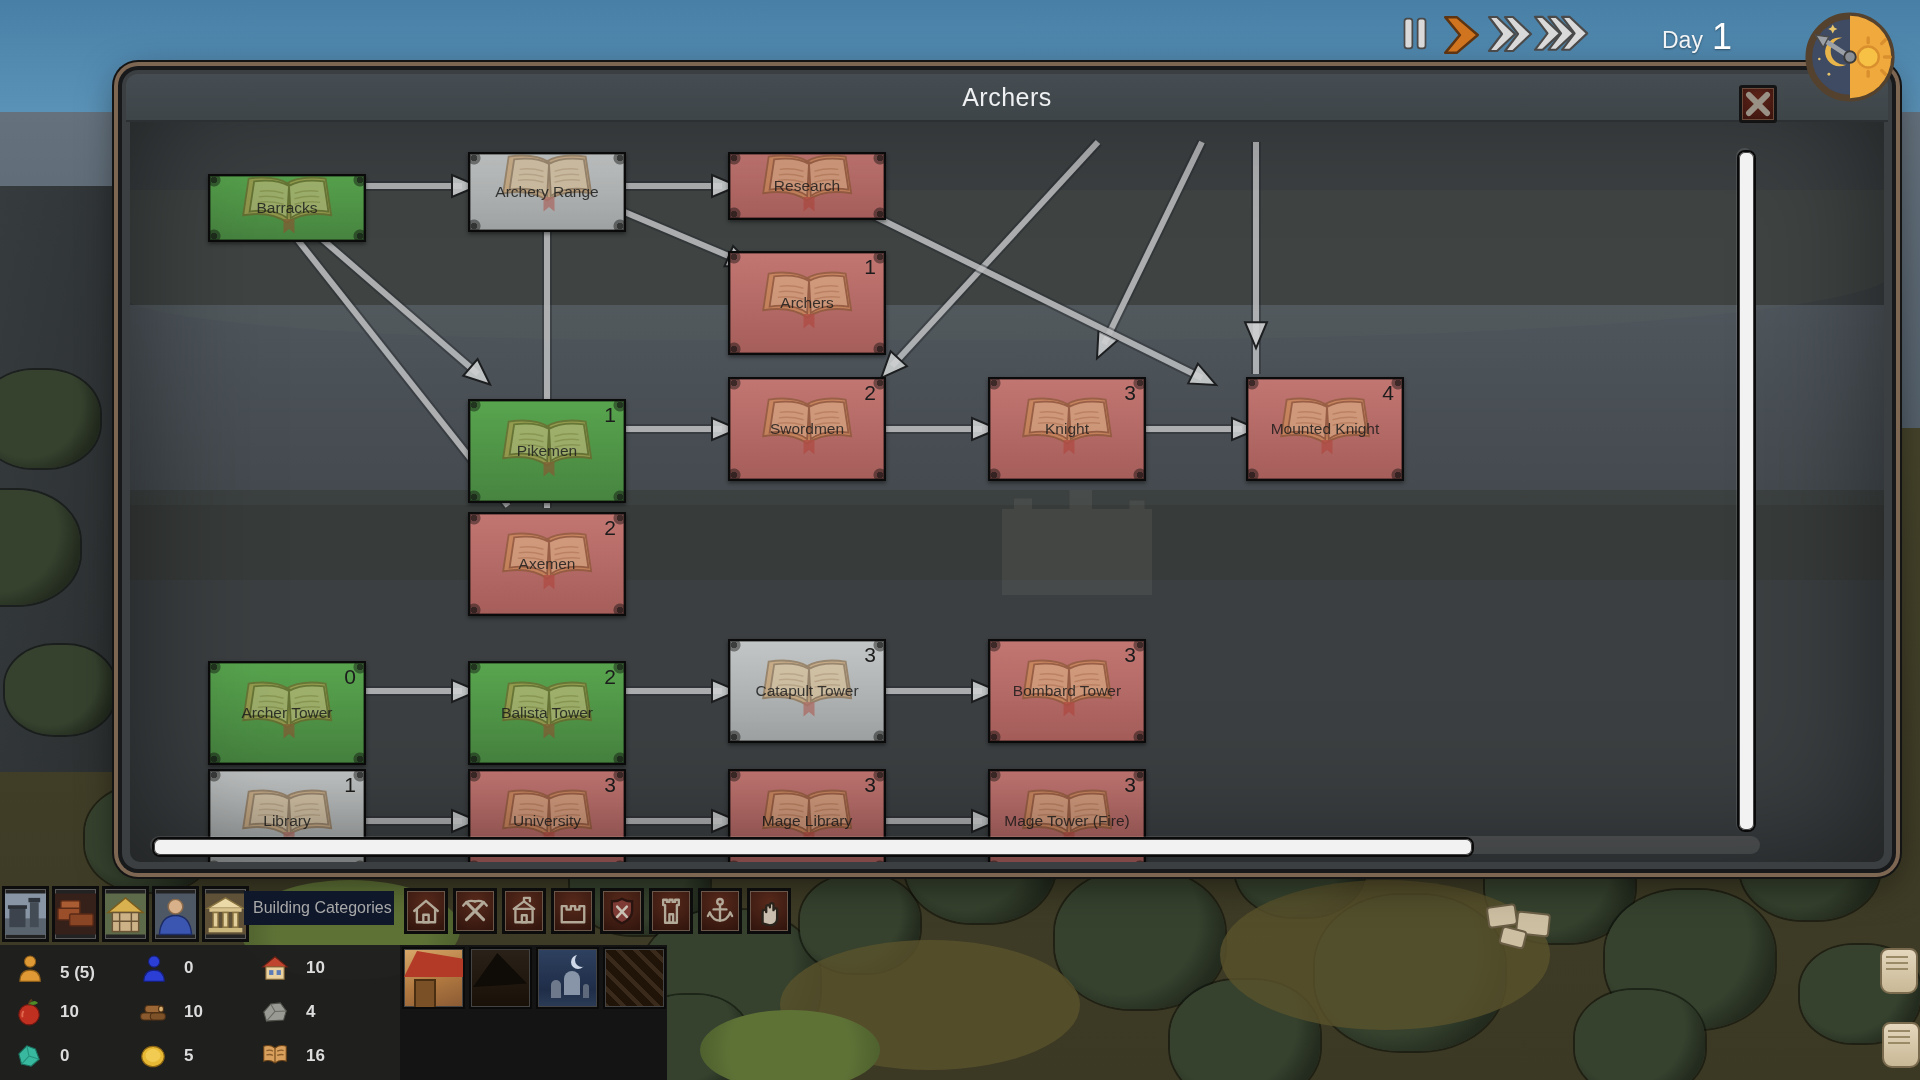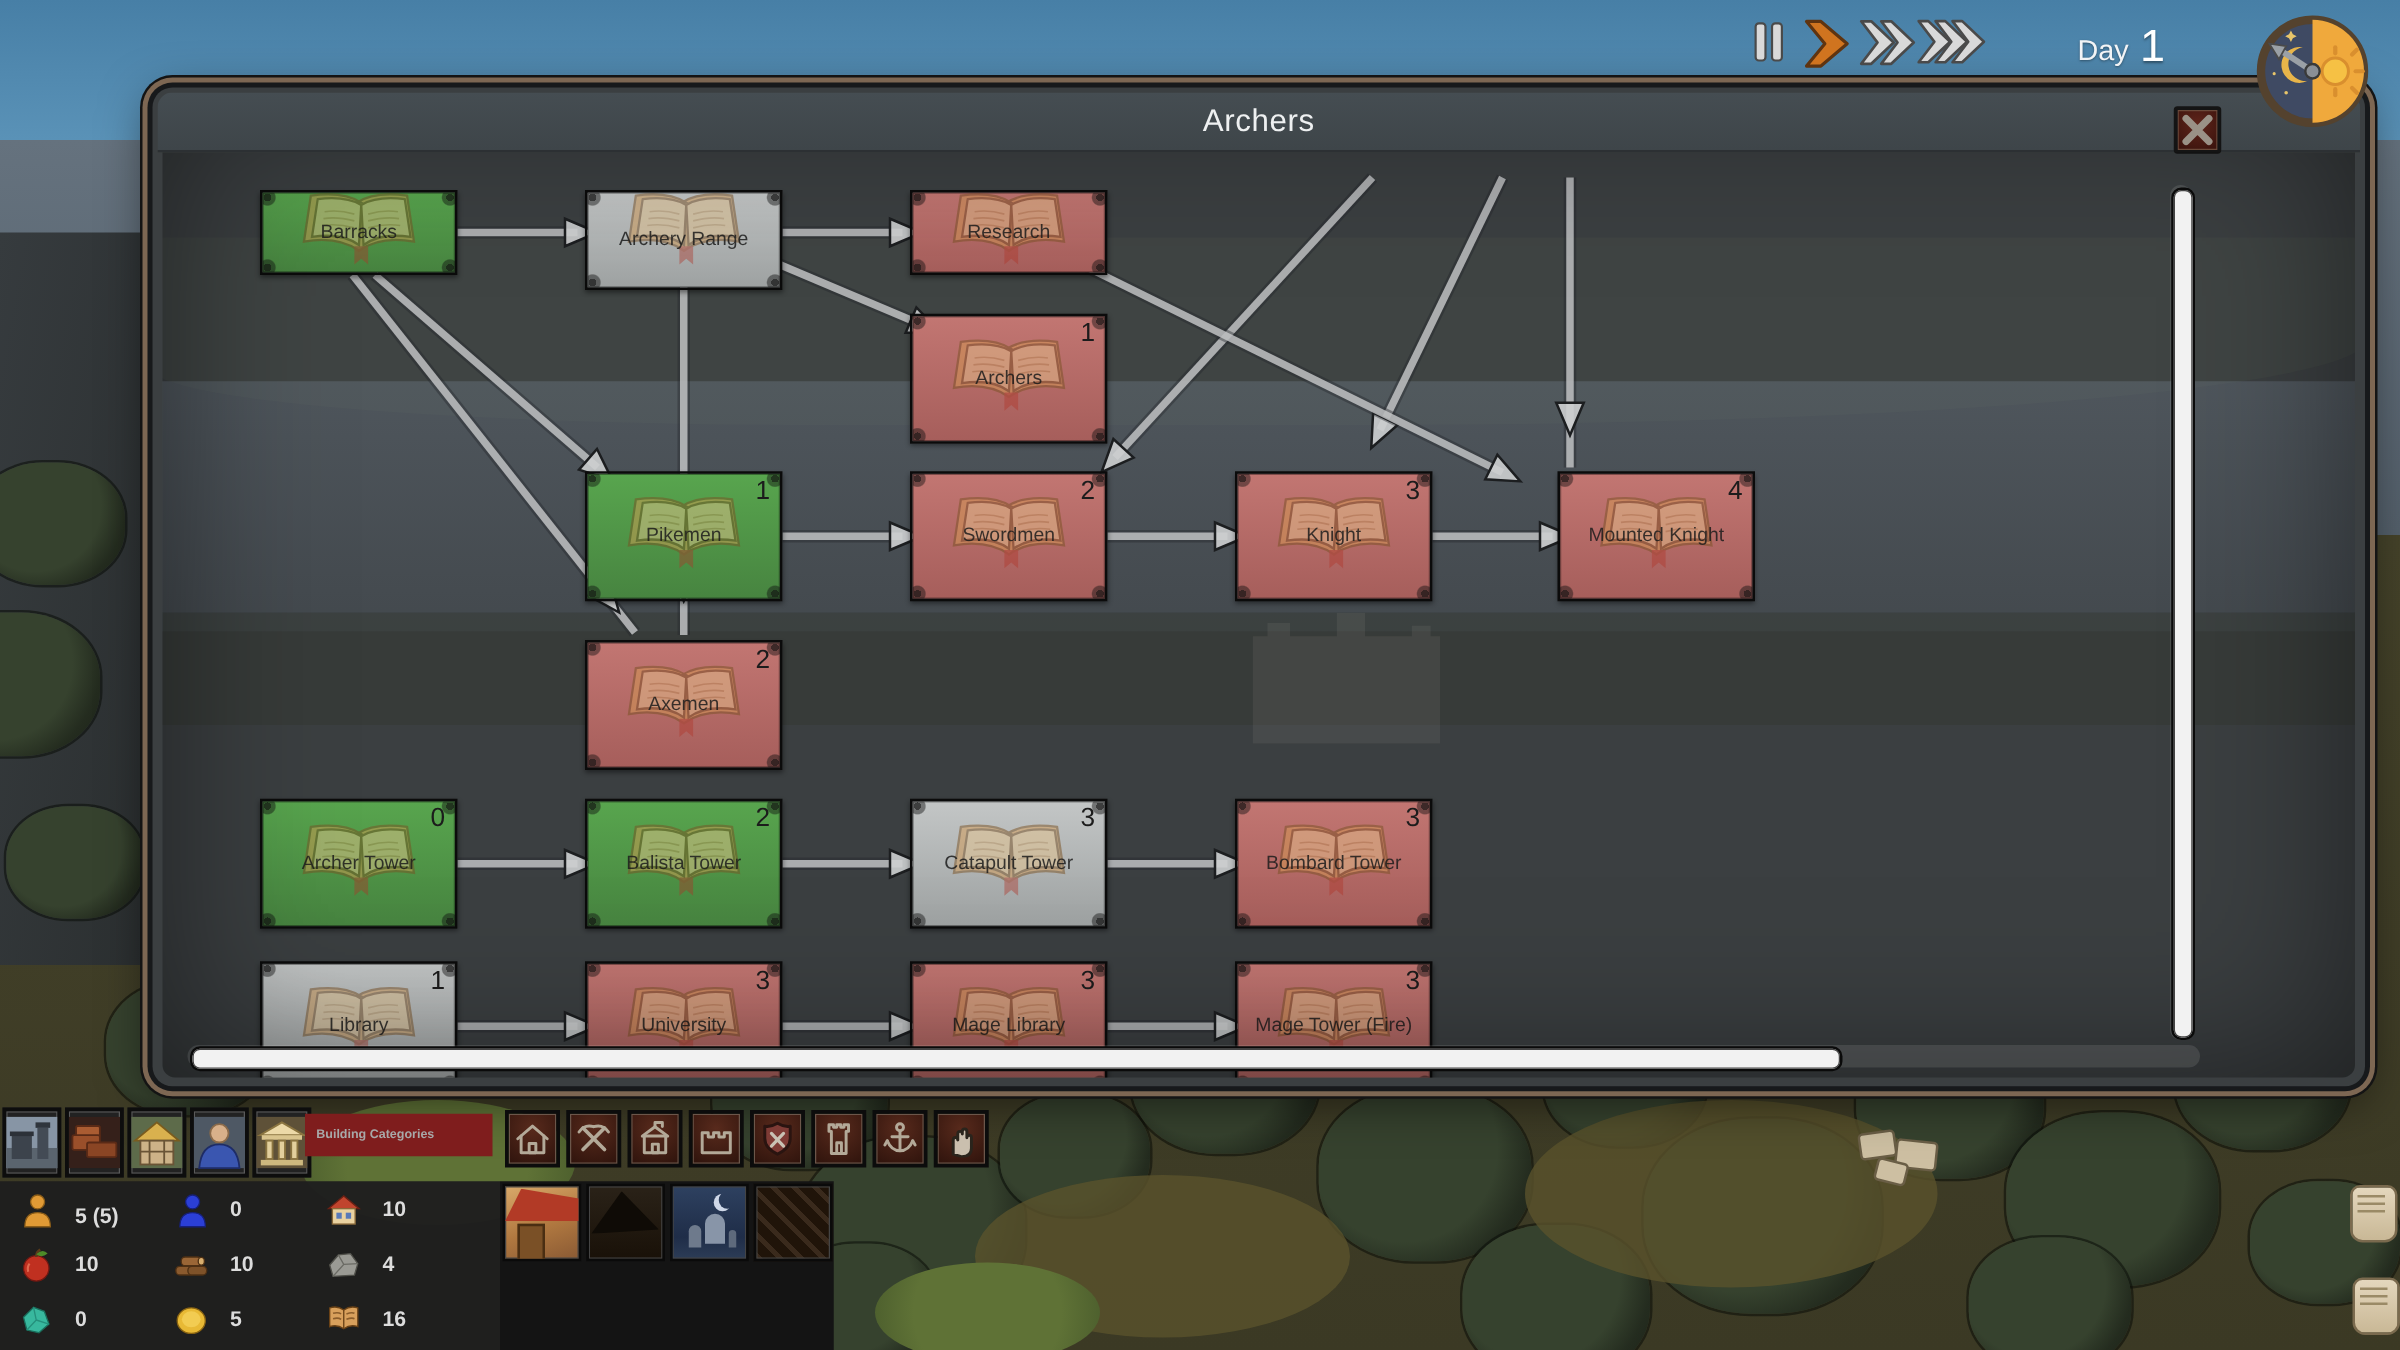--- a/index.html
+++ b/index.html
@@ -37,21 +37,21 @@
   .bk-hill{position:absolute;left:0;top:120px;width:1770px;height:150px;background:rgba(72,80,72,.30);border-radius:0 0 45% 30%;}
   .bk-water{position:absolute;left:0;top:235px;width:1770px;height:200px;background:linear-gradient(rgba(120,134,150,.32),rgba(96,108,122,.22));}
   .bk-shore{position:absolute;left:0;top:420px;width:1770px;height:90px;background:rgba(50,56,48,.45);}
   .bk-castle{position:absolute;left:880px;top:420px;width:150px;height:105px;background:rgba(165,160,145,.12);
     clip-path:polygon(0 18%,8% 18%,8% 8%,20% 8%,20% 18%,45% 18%,45% 0,60% 0,60% 18%,85% 18%,85% 10%,95% 10%,95% 18%,100% 18%,100% 100%,0 100%);}
   .vignette{position:absolute;inset:0;box-shadow:inset 0 0 140px rgba(0,0,0,.55);pointer-events:none;}
   #edge-layer{position:absolute;left:0;top:0;width:1770px;height:799px;}
   
   .card{position:absolute;width:158px;height:104px;border:2px solid #0b0b0b;box-sizing:border-box;
     box-shadow:inset 0 0 0 1px rgba(0,0,0,.35),0 2px 4px rgba(0,0,0,.45);cursor:pointer;overflow:hidden;}
-  .card.researched{background:linear-gradient(#58a54e,#478440);}
+  .card.researched{background:linear-gradient(#58a54e,#478440);margin-top:22px;}
   .card.locked{background:linear-gradient(#c27672,#a65e5b);}
   .card.available{background:linear-gradient(#c3c6c6,#9ea2a2);}
   .card .book{position:absolute;left:24px;top:14px;width:110px;height:70px;opacity:.5;}
   .card.clipped .book{top:-4px;}
   .card .label{position:absolute;left:0;right:0;top:50%;transform:translateY(-50%);text-align:center;
     font-size:15.5px;color:rgba(28,28,28,.85);}
   .card .count{position:absolute;right:8px;top:2px;font-size:21px;color:#1c1c1c;}
   .card .corners{position:absolute;inset:0;opacity:.75;background-image:
     radial-gradient(circle at 4px 4px,#101010 0 3px,rgba(16,16,16,.6) 3px 6px,transparent 7px),
     radial-gradient(circle at calc(100% - 4px) 4px,#101010 0 3px,rgba(16,16,16,.6) 3px 6px,transparent 7px),
@@ -61,22 +61,22 @@
   .hscroll{position:absolute;left:28px;top:766px;width:1610px;height:18px;background:rgba(255,255,255,.10);border-radius:9px;}
   .hscroll .thumb{position:absolute;left:2px;top:1px;width:1318px;height:16px;background:#f2f2f2;border-radius:8px;}
   .vscroll{position:absolute;left:1614px;top:78px;width:17px;height:684px;background:rgba(255,255,255,.10);border-radius:9px;}
   .vscroll .thumb{position:absolute;left:1px;top:2px;width:15px;height:678px;background:#f2f2f2;border-radius:8px;}
   
   #hud{position:absolute;inset:0;z-index:60;pointer-events:none;}
   #hud *{pointer-events:auto;}
   .menu-row{position:absolute;left:2px;top:886px;display:flex;gap:3px;}
   .menu-btn{width:47px;height:56px;border:3px solid #0d0d0d;box-shadow:inset 0 0 0 1px #5a5a5a;padding:0;background:#222;cursor:pointer;}
   .menu-btn svg{display:block;width:100%;height:100%;}
-  .cat-label{position:absolute;left:244px;top:891px;width:150px;height:34px;background:#7f1d1d;color:#a8a8a8;
-    font-size:10px;font-weight:700;line-height:34px;padding-left:9px;box-sizing:border-box;}
+  .cat-label{position:absolute;left:244px;top:891px;width:150px;height:34px;background:#0f172a;color:#a8a8a8;
+    font-size:16px;font-weight:400;line-height:34px;padding-left:9px;box-sizing:border-box;}
   .cat-row{position:absolute;left:404px;top:888px;display:flex;gap:5px;}
   .cat-btn{width:44px;height:46px;border:3px solid #0c0c0c;box-shadow:inset 0 0 0 1px #6b564a;
     background:radial-gradient(circle at 50% 30%,#582a1c,#2e130c);cursor:pointer;padding:0;display:flex;align-items:center;justify-content:center;}
   .cat-btn svg{width:30px;height:30px;stroke:#b3a998;fill:none;stroke-width:2.2;stroke-linejoin:round;stroke-linecap:round;}
   .thumb-panel{position:absolute;left:400px;top:945px;width:267px;height:135px;background:#141414;}
   .thumb-row{position:absolute;left:2px;top:2px;display:flex;gap:4px;}
   .thumb{width:59px;height:58px;border:2px solid #0a0a0a;box-shadow:inset 0 0 0 1px #444;cursor:pointer;position:relative;overflow:hidden;}
   .thumb-market{background:linear-gradient(160deg,#d9a96a,#b07840 55%,#8a5a34);}
   .thumb-market:before{content:"";position:absolute;left:0;top:2px;width:100%;height:26px;background:#b23a26;clip-path:polygon(0 100%,22% 0,100% 30%,100% 100%);}
   .thumb-market:after{content:"";position:absolute;left:10px;top:30px;width:18px;height:26px;background:#7a5026;border:2px solid #4a2e12;}

